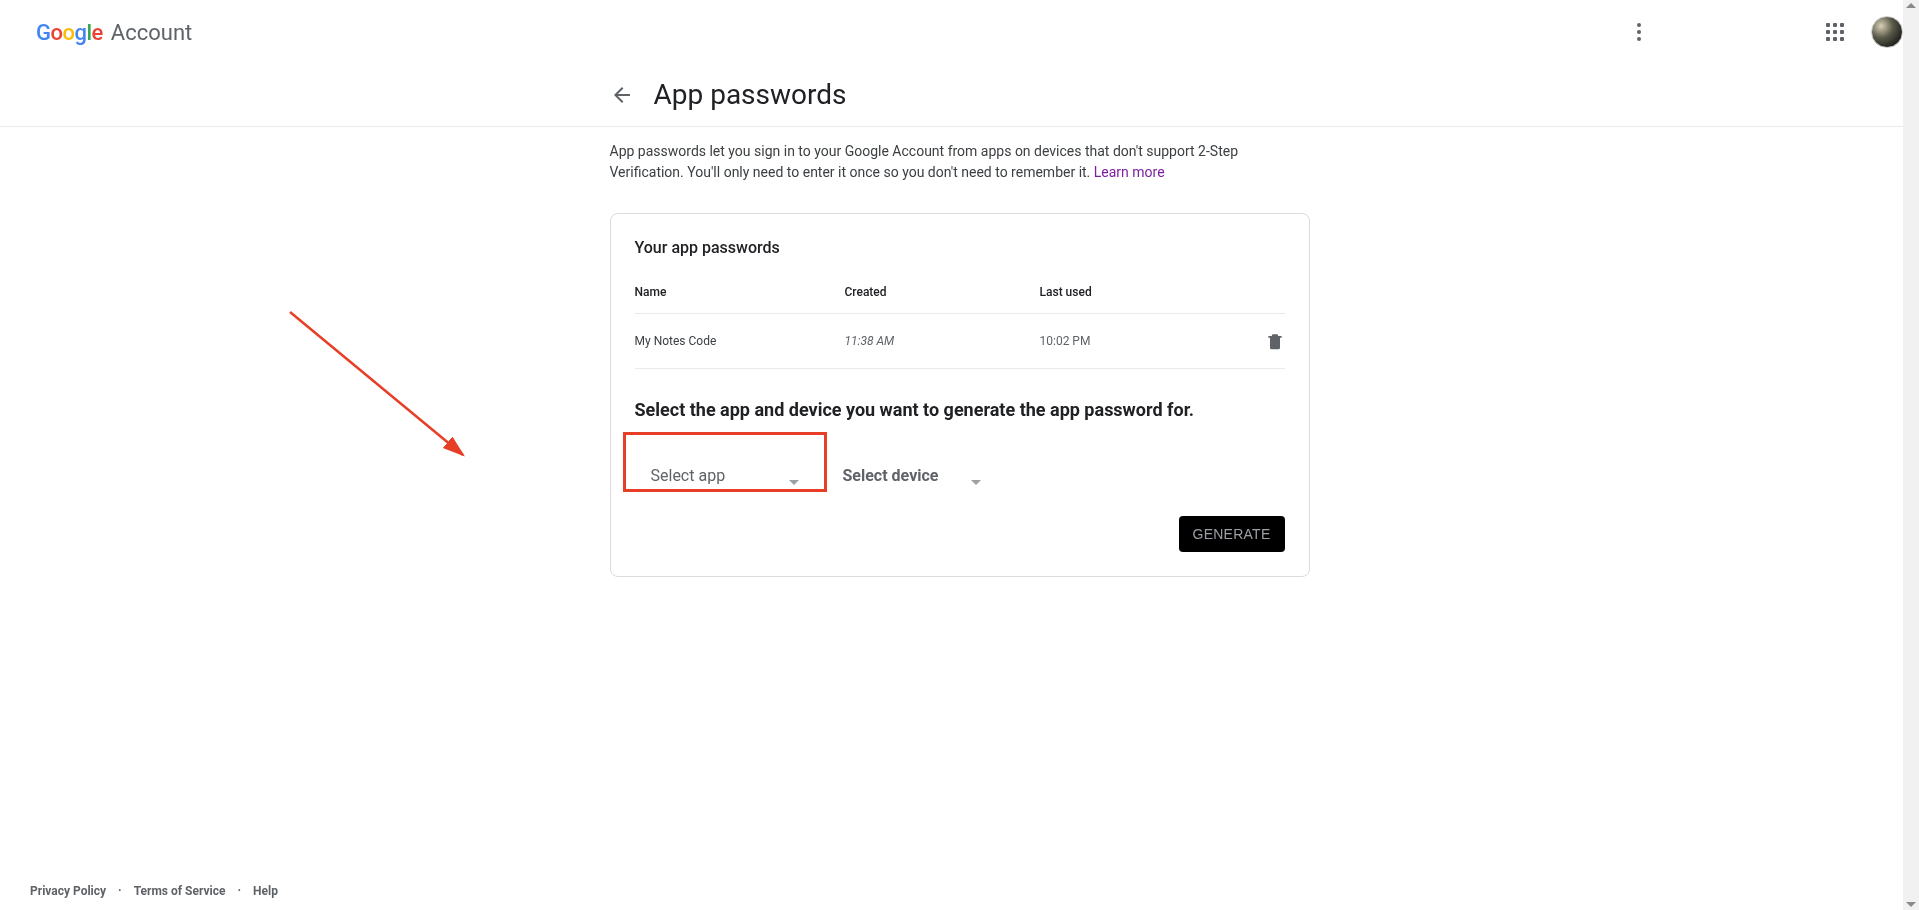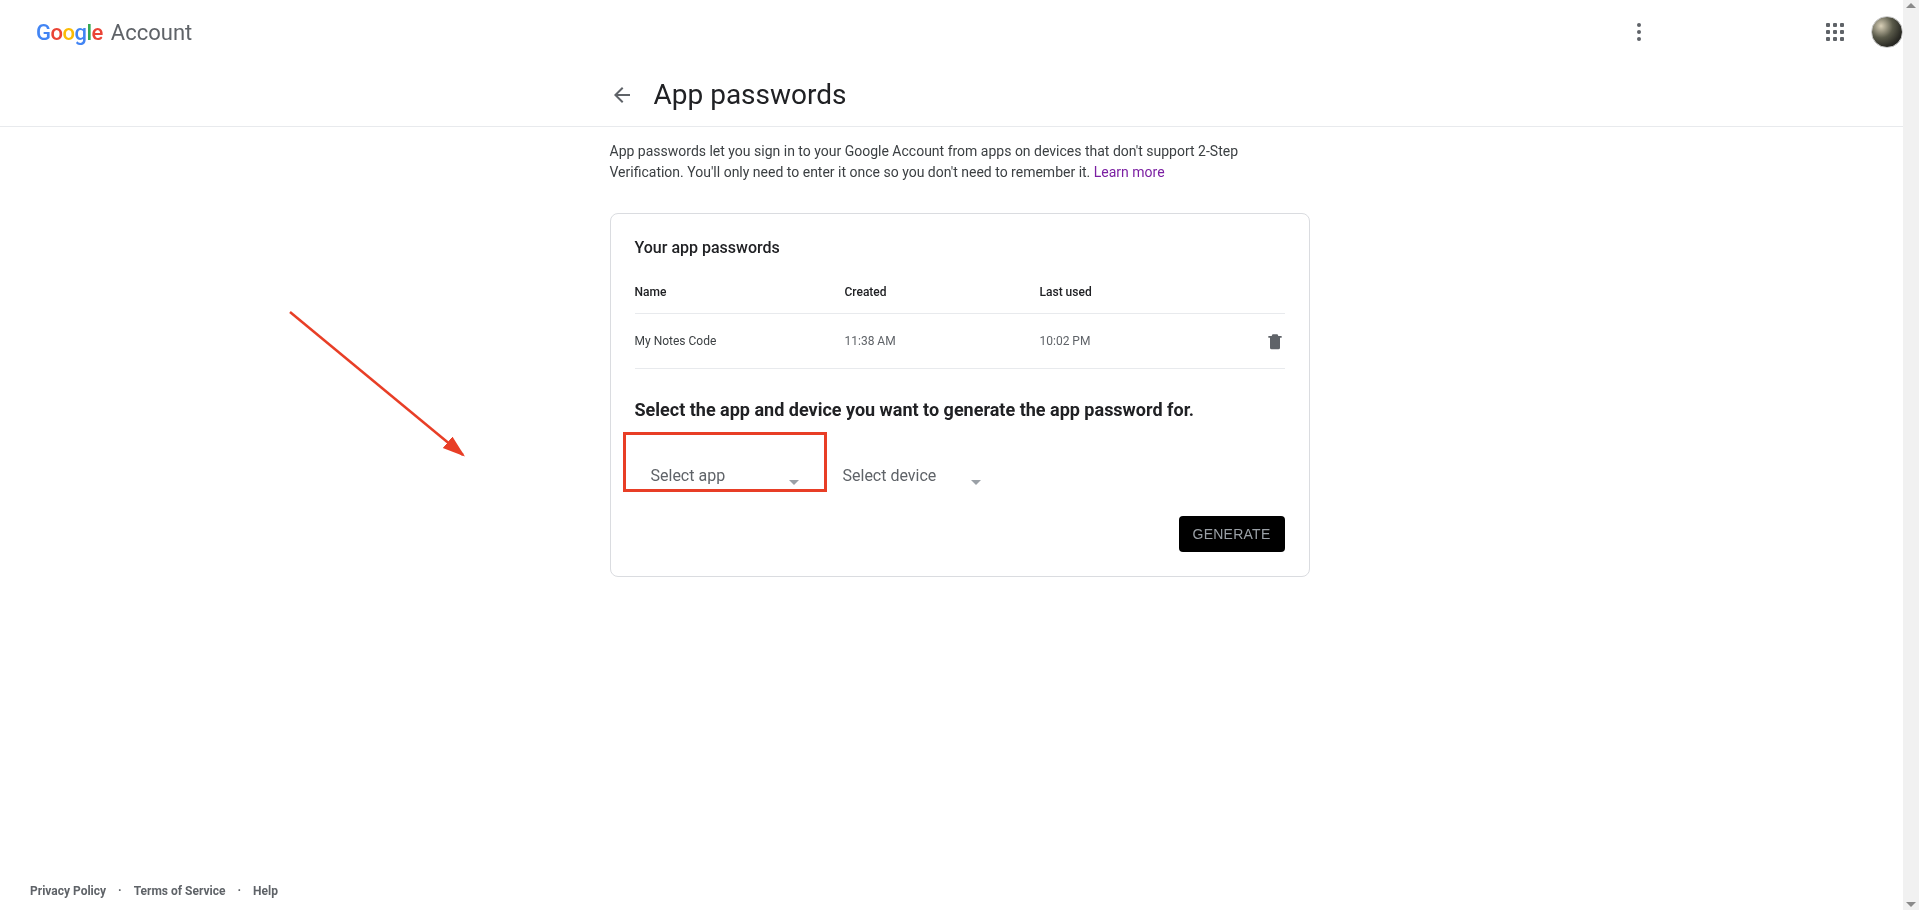--- a/index.html
+++ b/index.html
@@ -295,36 +295,36 @@
 
   <div class="table-header">
     <div>Name</div>
     <div>Created</div>
     <div>Last used</div>
     <div></div>
   </div>
 
   <div class="table-row">
     <div>My Notes Code</div>
-    <div style="color:#5f6368;">11:38 AM</div>
+    <div style="color:#5f6368;font-style:italic;">11:38 AM</div>
     <div style="color:#5f6368;">10:02 PM</div>
     <svg class="trash" viewBox="0 0 24 24" fill="#5f6368">
       <path d="M6 7h12v13a2 2 0 0 1-2 2H8a2 2 0 0 1-2-2V7zm3-3h6l1 2h4v2H4V6h4l1-2z"></path>
     </svg>
   </div>
 
   <div class="sub-instruction">Select the app and device you want to generate the app password for.</div>
 
   <div class="selects-row">
     <div class="select" style="width:180px;">
       <span>Select app</span>
       <span class="caret"></span>
       <div class="select-app-outline"></div>
     </div>
-    <div class="select" style="width:170px;">
+    <div class="select" style="width:170px;font-weight:bold;">
       <span>Select device</span>
       <span class="caret"></span>
     </div>
   </div>
 
   <div class="generate-row">
     <button class="generate-btn" disabled="">GENERATE</button>
   </div>
 </div>
 

